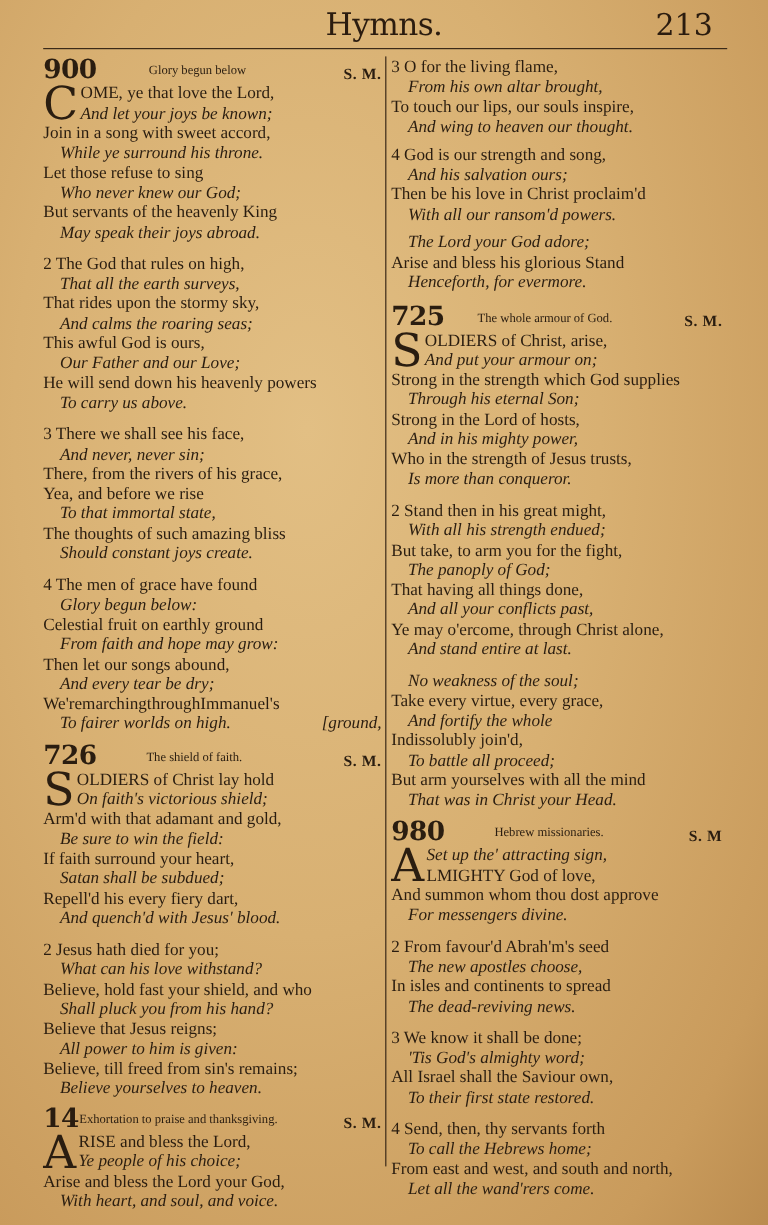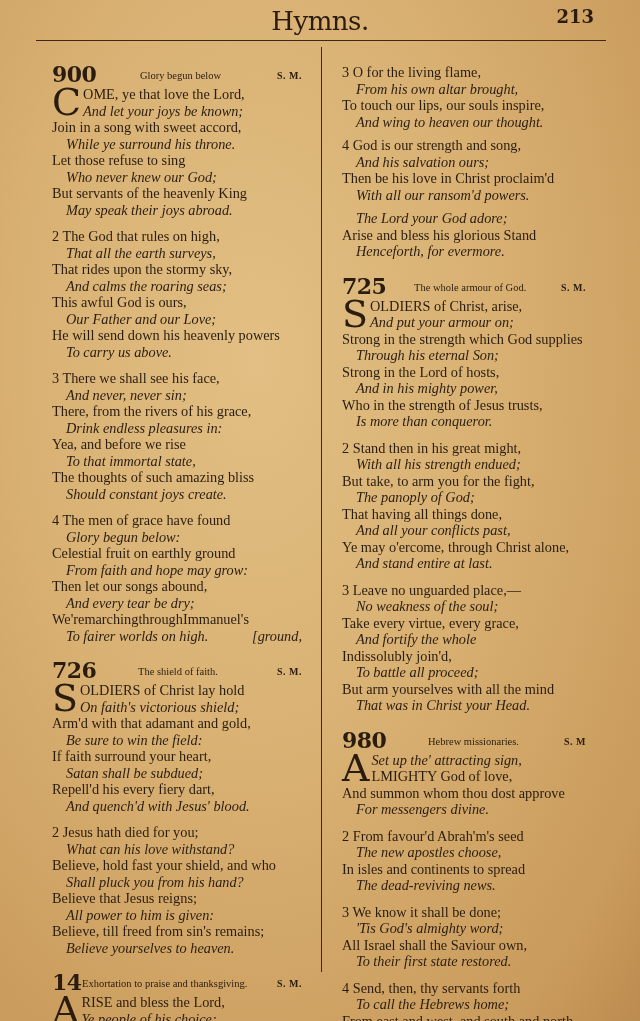--- a/index.html
+++ b/index.html
@@ -6,31 +6,31 @@
   body {
     width:640px; height:1021px; overflow:hidden;
     background: radial-gradient(ellipse at 40% 35%, #e2bf84 0%, #d8b072 45%, #c99b5c 85%, #bb8c4f 100%);
     font-family: "Liberation Serif", "DejaVu Serif", serif;
     color:#2a1d10;
     position:relative;
   }
   .page-header { position:absolute; top:6px; left:0; width:640px; height:34px; }
   .running-title { position:absolute; left:0; width:640px; text-align:center; top:0;
     font-family:"DejaVu Serif", serif; font-size:26px; letter-spacing:-0.5px; color:#2b1c0f; }
-  .page-number { position:absolute; right:46px; top:0; font-family:"DejaVu Serif", serif; font-size:18px; font-weight:bold; color:#2b1c0f; }
+  .page-number { position:absolute; right:46px; top:0; font-family:"DejaVu Serif", serif; font-size:25px; font-weight:normal; color:#2b1c0f; }
   .header-rule { position:absolute; top:40px; left:36px; width:570px; height:0; border-top:1.5px solid #3b2a18; }
   .column { position:absolute; top:48px; }
   .col-left { left:36px; width:282px; }
   .col-right { left:326px; width:284px; }
   .col-divider { position:absolute; left:321px; top:47px; width:0; height:925px; border-left:1px solid #3b2a18; }
-  .hymn { margin:16px; }
+  .hymn { margin:0; }
   .hymn-head { position:relative; height:22px; }
   .hymn-number { position:absolute; left:0; top:-3px; font-family:"DejaVu Serif", serif; font-weight:bold; font-size:22px; letter-spacing:-0.5px; }
   .hymn-title { position:absolute; left:88px; top:6px; font-size:10.5px; }
-  .hymn-meter { position:absolute; right:0; top:6px; font-size:10px; font-weight:bold; letter-spacing:0.5px; }
+  .hymn-meter { position:absolute; right:0; top:6px; font-size:13px; font-weight:bold; letter-spacing:0.5px; }
   .verse { margin-bottom:5px; }
   .line { font-size:14.3px; line-height:16.5px; white-space:nowrap; }
   .line.indent { padding-left:14px;font-style:italic; }
   .dropcap { float:left; font-size:38px; line-height:30px; margin-right:2px; margin-top:1px; font-family:"DejaVu Serif", serif; }
   .justify-line { display:flex; justify-content:flex-start; }
   .right-tag { float:right; }
 </style>
 </head>
 <body>
 
@@ -67,21 +67,20 @@
       <div class="line indent">And calms the roaring seas;</div>
       <div class="line">This awful God is ours,</div>
       <div class="line indent">Our Father and our Love;</div>
       <div class="line">He will send down his heavenly powers</div>
       <div class="line indent">To carry us above.</div>
     </div>
     <div class="verse" style="margin-top:10px">
       <div class="line">3 There we shall see his face,</div>
       <div class="line indent">And never, never sin;</div>
       <div class="line">There, from the rivers of his grace,</div>
-      <div class="line indent">Drink endless pleasures in:</div>
       <div class="line">Yea, and before we rise</div>
       <div class="line indent">To that immortal state,</div>
       <div class="line">The thoughts of such amazing bliss</div>
       <div class="line indent">Should constant joys create.</div>
     </div>
     <div class="verse" style="margin-top:10px">
       <div class="line">4 The men of grace have found</div>
       <div class="line indent">Glory begun below:</div>
       <div class="line">Celestial fruit on earthly ground</div>
       <div class="line indent">From faith and hope may grow:</div>
@@ -189,21 +188,20 @@
       <div class="line">2 Stand then in his great might,</div>
       <div class="line indent">With all his strength endued;</div>
       <div class="line">But take, to arm you for the fight,</div>
       <div class="line indent">The panoply of God;</div>
       <div class="line">That having all things done,</div>
       <div class="line indent">And all your conflicts past,</div>
       <div class="line">Ye may o'ercome, through Christ alone,</div>
       <div class="line indent">And stand entire at last.</div>
     </div>
     <div class="verse" style="margin-top:10px">
-      <div class="line">3 Leave no unguarded place,—</div>
       <div class="line indent">No weakness of the soul;</div>
       <div class="line">Take every virtue, every grace,</div>
       <div class="line indent">And fortify the whole</div>
       <div class="line">Indissolubly join'd,</div>
       <div class="line indent">To battle all proceed;</div>
       <div class="line">But arm yourselves with all the mind</div>
       <div class="line indent">That was in Christ your Head.</div>
     </div>
   </div>
 

